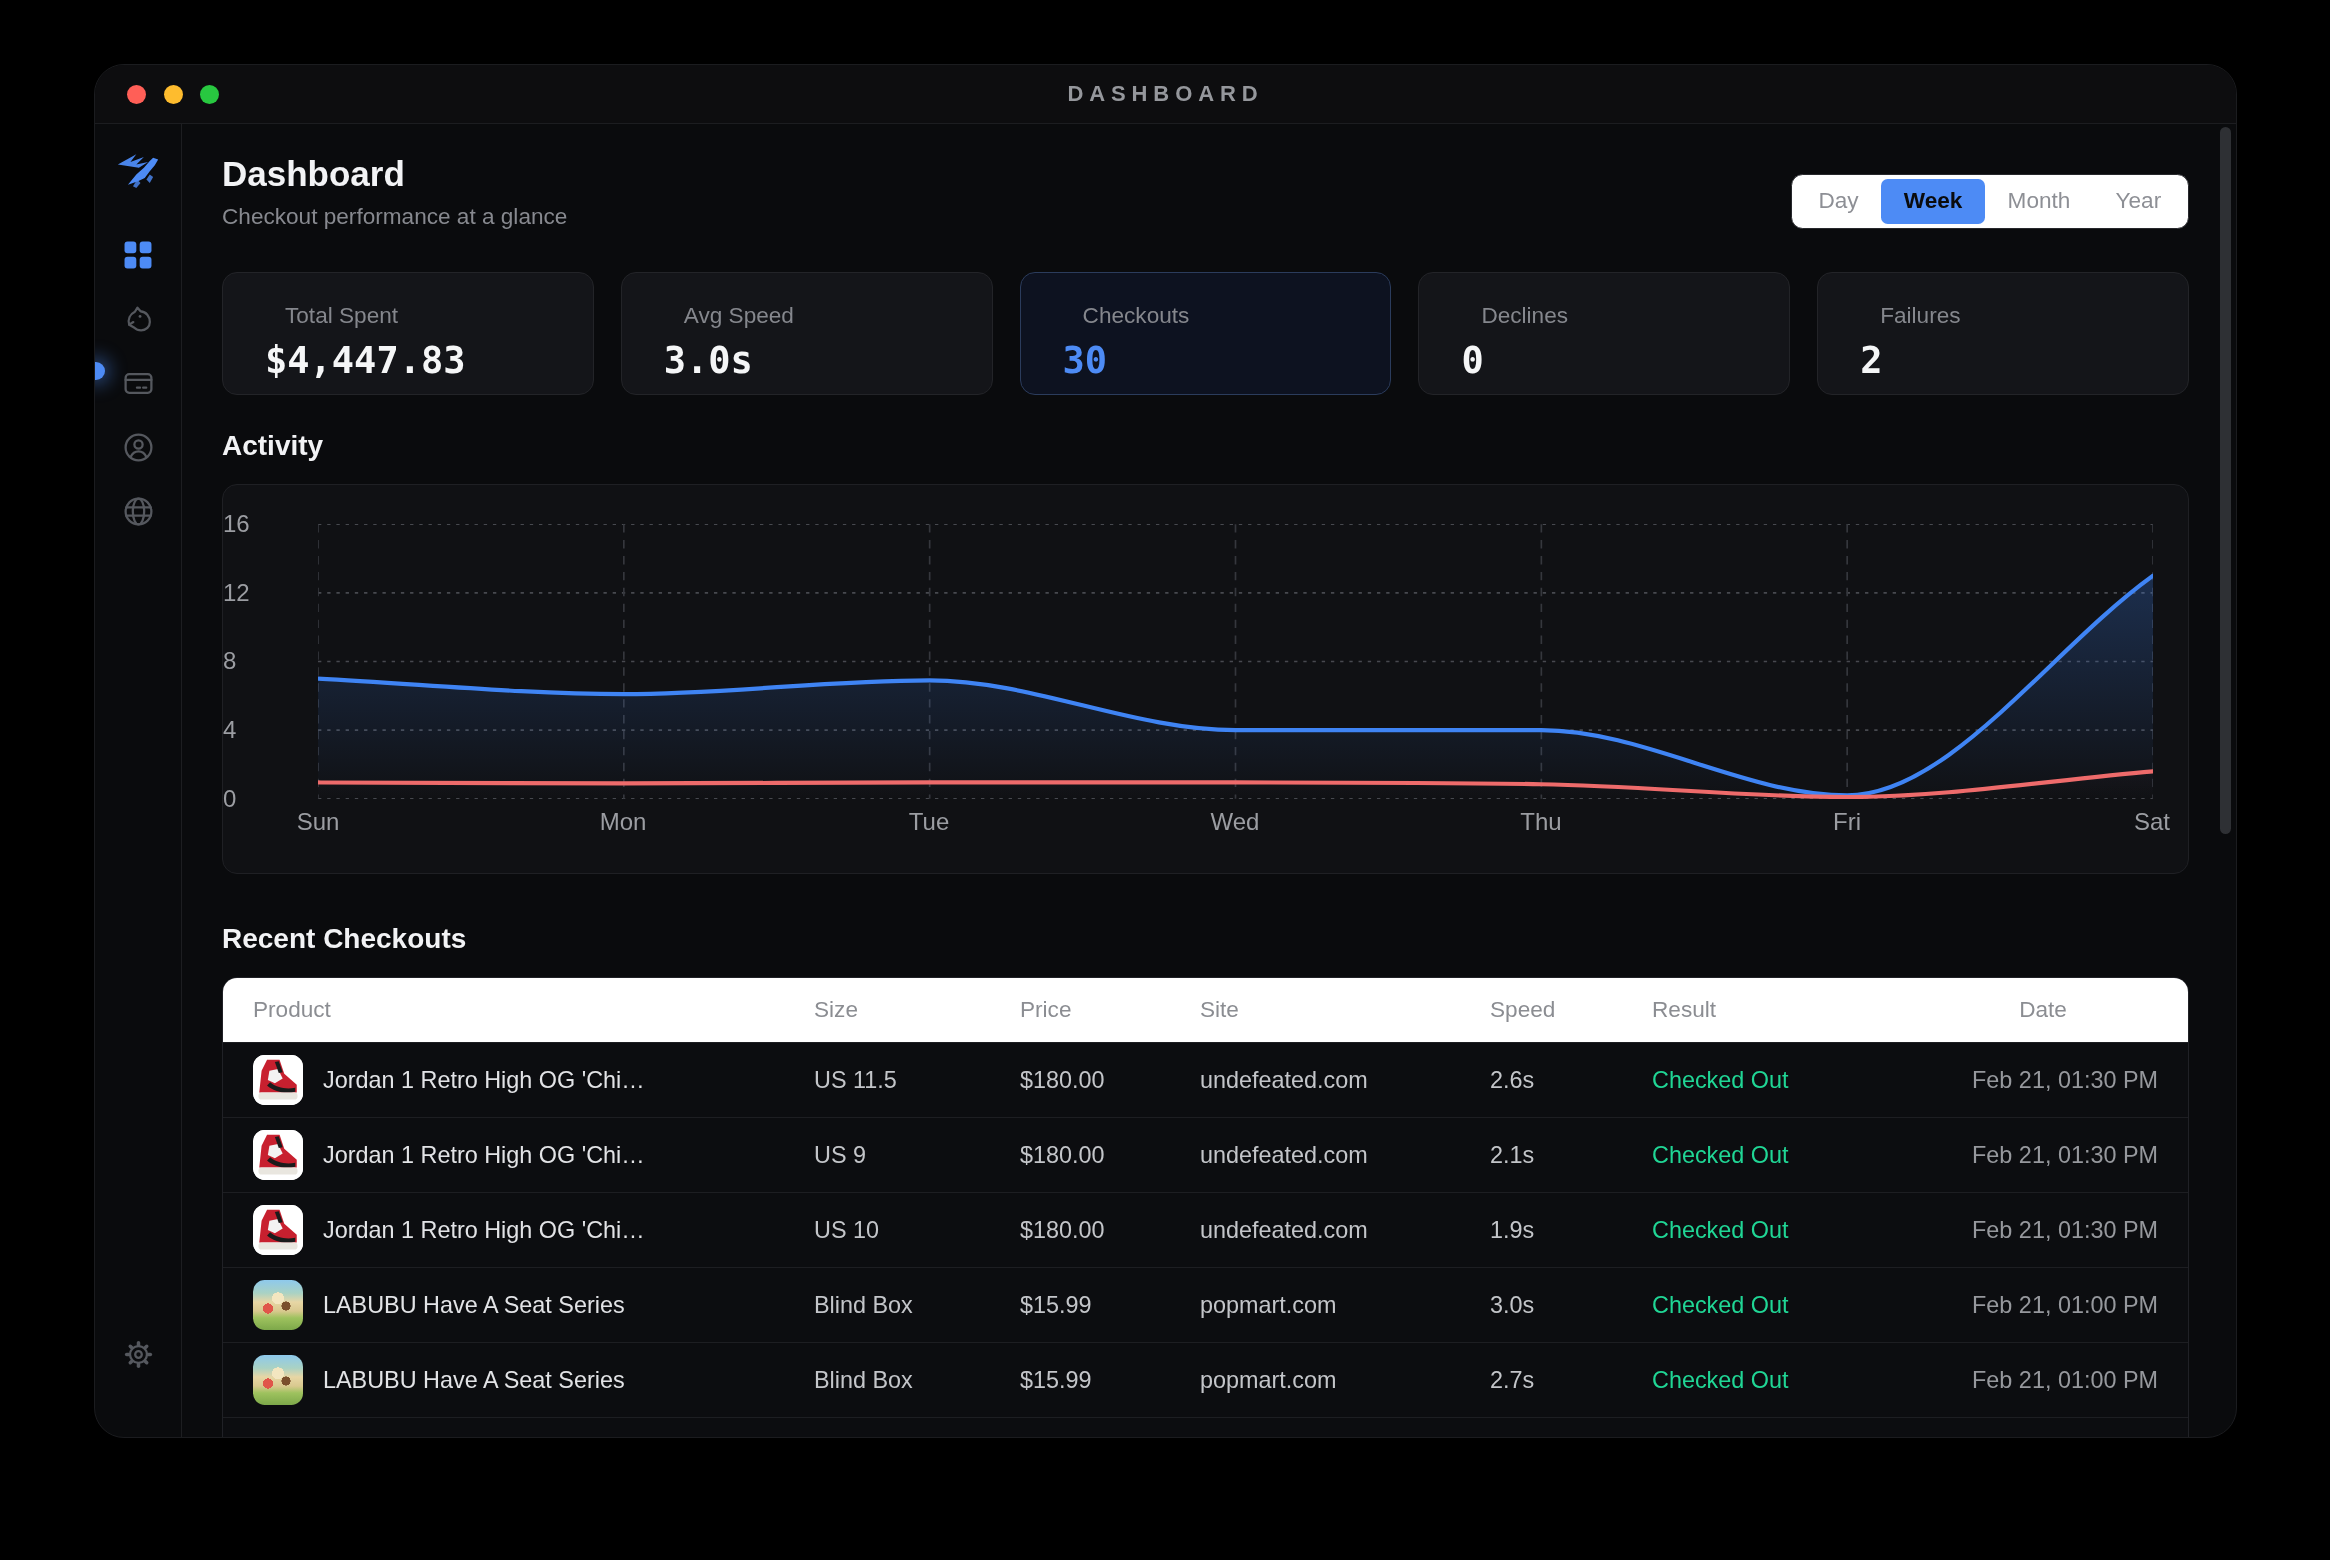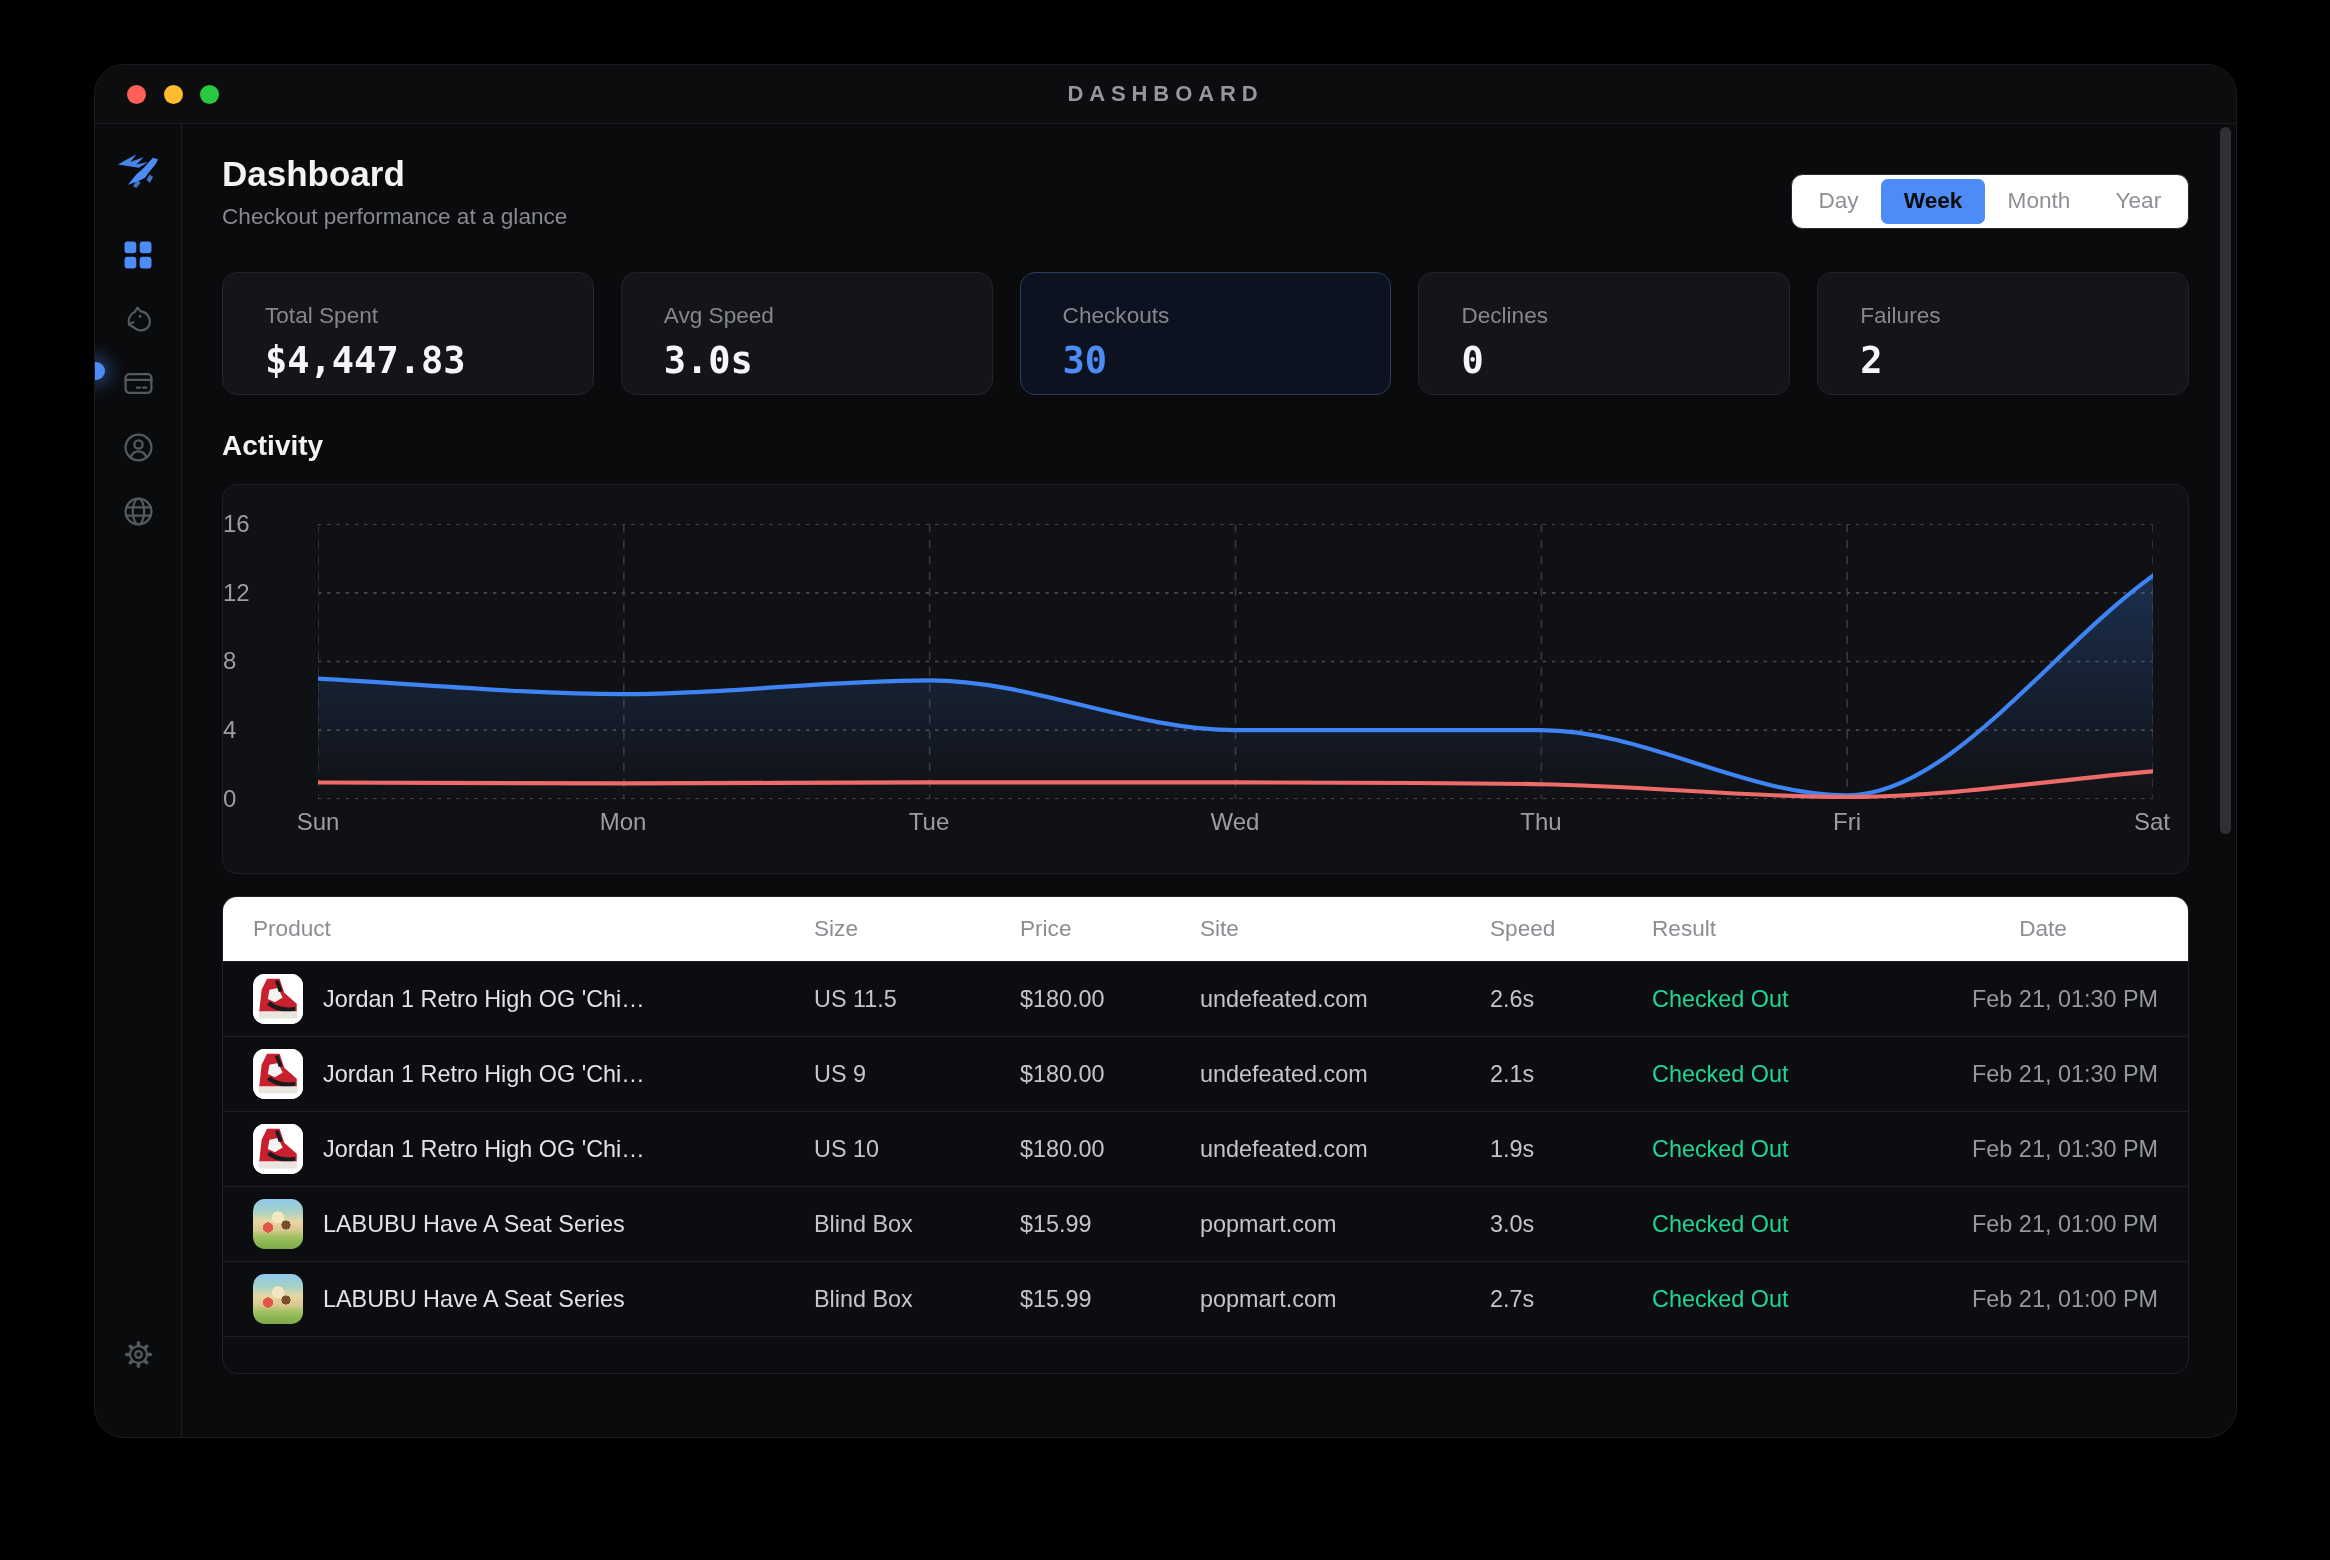--- a/index.html
+++ b/index.html
@@ -53,21 +53,21 @@
     background:transparent; border:none; font-family:inherit; cursor:pointer;
   }
   .seg-btn[data-active="true"]{ background:var(--accent); color:#0a0b0d; font-weight:600; }
   
   .stats-row{ margin-top:42px; display:flex; gap:27px; }
   .stat-card{
     flex:1; height:123px; background:#141519; border:1.7px solid #232428; border-radius:15px;
     padding:30px 0 0 42px;
   }
   .stat-card[data-accent="true"]{ background:#0d1220; border-color:#2b3c5c; }
-  .stat-label{ font-size:22.6px; color:#85878d; }
+  .stat-label{ font-size:22.6px; color:#85878d;margin-left:20px; }
   .stat-value{
     margin-top:10px; font-family:"DejaVu Sans Mono", monospace; font-weight:bold;
     font-size:37px; color:#f5f6f7;
   }
   .stat-card[data-accent="true"] .stat-value{ color:var(--accent); }
   .section-heading{ font-size:28px; font-weight:bold; color:var(--txt); }
   .heading-activity{ margin-top:35px; }
   .heading-recent{ margin-top:49px; }
   
   .chart-panel{
@@ -282,20 +282,21 @@
             <div class="x-label" style="left: 95px;">Sun</div>
             <div class="x-label" style="left: 400px;">Mon</div>
             <div class="x-label" style="left: 706px;">Tue</div>
             <div class="x-label" style="left: 1012px;">Wed</div>
             <div class="x-label" style="left: 1318px;">Thu</div>
             <div class="x-label" style="left: 1624px;">Fri</div>
             <div class="x-label" style="left: 1929px;">Sat</div>
           </div>
       </div>
 
+      <div class="section-heading heading-recent">Recent Checkouts</div>
 
       <div class="table-panel">
         <div class="t-row t-head">
           <div>Product</div>
           <div>Size</div>
           <div>Price</div>
           <div>Site</div>
           <div>Speed</div>
           <div>Result</div>
           <div class="t-col-date">Date</div>

